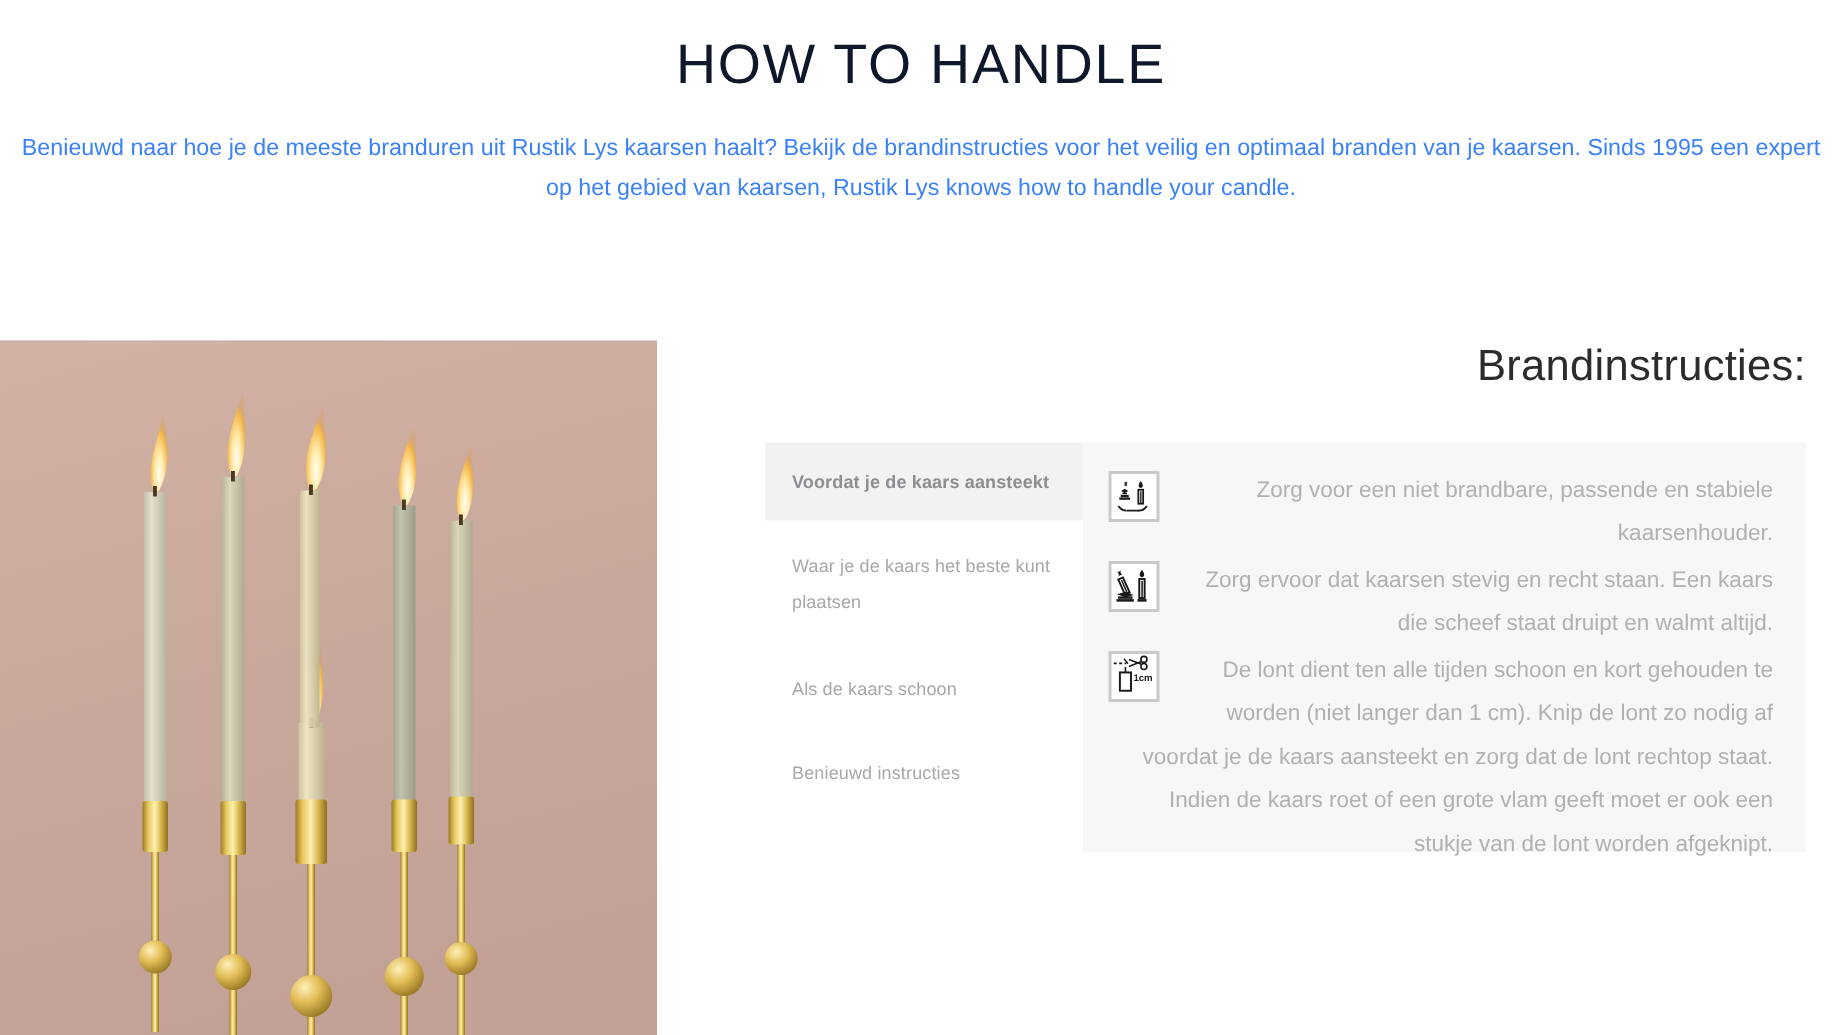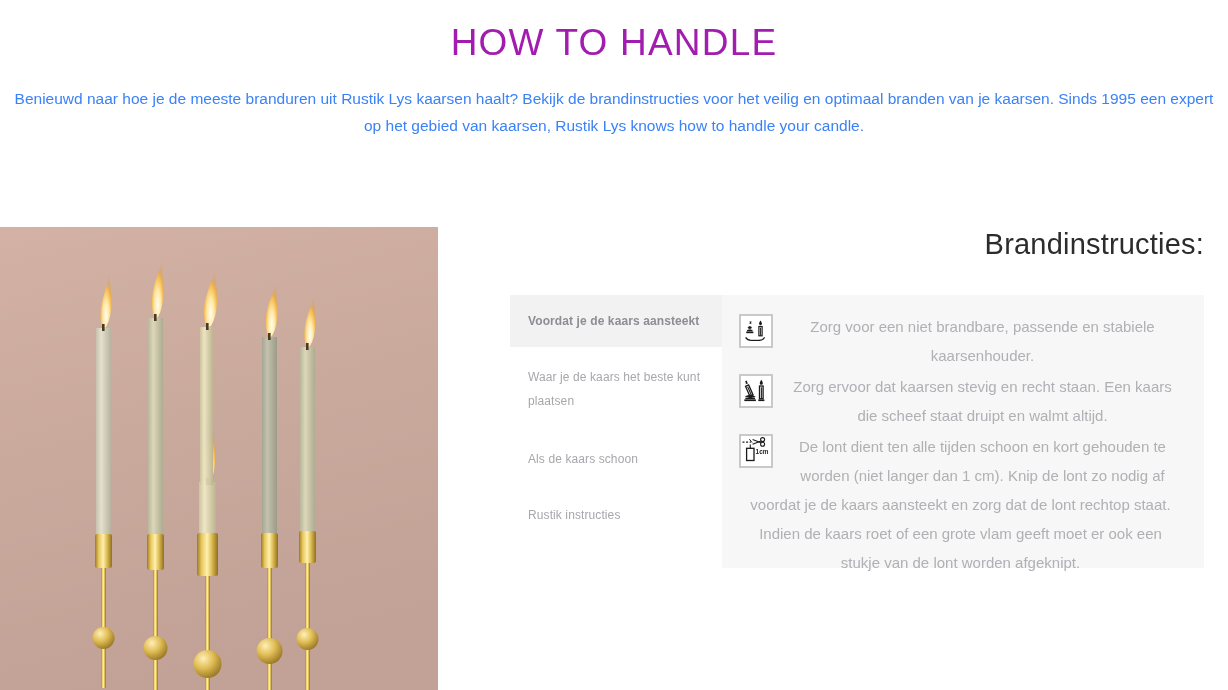--- a/index.html
+++ b/index.html
@@ -14,21 +14,21 @@
 
   .page { position: relative; width: 1228px; height: 690px; background:#fff; }
 
   
   .hero { padding-top: 22px; text-align: center; }
   .hero-title {
     font-size: 37px;
     line-height: 41px;
     letter-spacing: 1.2px;
     font-weight: 400;
-    color: #a21caf;
+    color: #0f172a;
     margin: 0 auto;
     max-width: 900px;
   }
   .hero-title .l2 { display: block; }
 
   .hero-sub {
     margin: 22px auto 0;
     width: 1205px;
     font-size: 15.5px;
     line-height: 27px;
@@ -110,21 +110,21 @@
     flex: 1 1 auto;
     background: #f7f7f7;
     padding: 17px 22px 26px 17px;
     height: 273px;
   }
   .instr {
     font-size: 15px;
     line-height: 29px;
     color: #b0b0b5;
     margin: 0 0 2px 0;
-    text-align: center;
+    text-align: right;
   }
   .instr.p3 { margin-top: 2px; }
   .ico {
     float: left;
     width: 34px; height: 34px;
     margin: 2px 10px 0 0;
     border: 2px solid #c9c9c9;
     background: #ffffff;
     display: block;
   }
@@ -253,21 +253,21 @@
     <div class="right">
       <h2 class="section-title">Brandinstructies:</h2>
     </div>
 
     <div class="tabs-wrap">
 
       <div class="tab-list">
         <div class="tab active">Voordat je de kaars aansteekt</div>
         <div class="tab t-two">Waar je de kaars het beste kunt plaatsen</div>
         <div class="tab t-rest">Als de kaars schoon</div>
-        <div class="tab t-rest">Rustik instructies</div>
+        <div class="tab t-rest">Benieuwd instructies</div>
       </div>
 
       <div class="tab-panel">
 
         <p class="instr">
           <span class="ico">
             <svg viewBox="0 0 30 30">
               <g fill="#1a1a1a">
                 <path d="M8.6 5.2c.5 1 .2 1.9-.3 2.6.9-.2 1.7-.1 2.3.4-.6-.9-.6-2 .1-3-.8.4-1.5.4-2.1 0z"></path>
                 <path d="M6.4 11.3l2.4-1.4 2.4 1.4-2.4 1.4z"></path>

